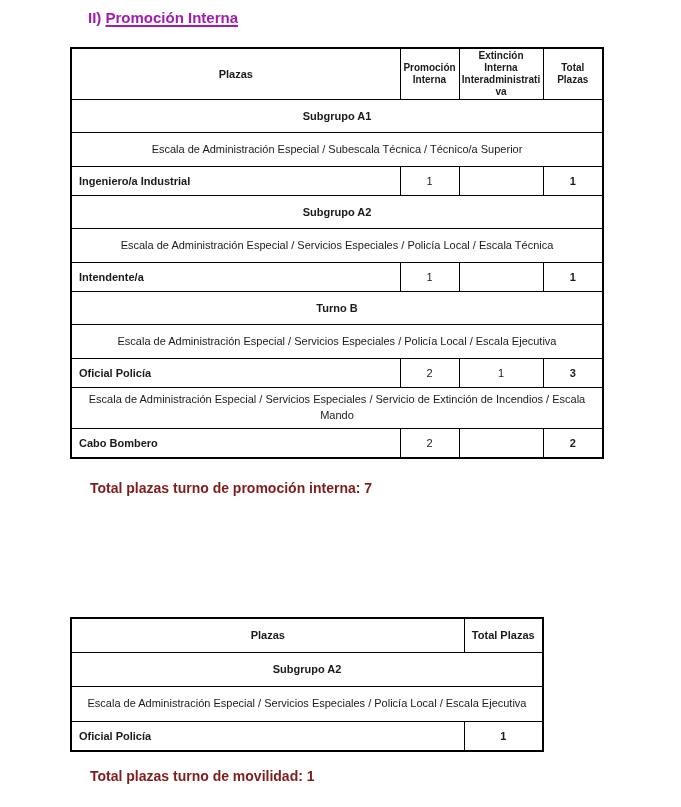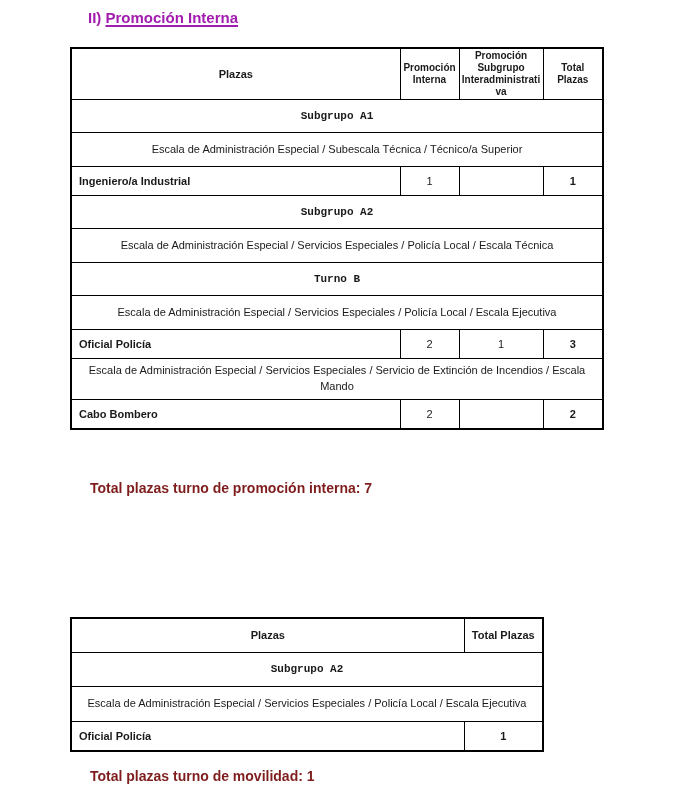--- a/index.html
+++ b/index.html
@@ -55,21 +55,21 @@
   tr.r-head    { height: 48px; }
   tr.r-head2   { height: 34px; }
   tr.r-std     { height: 21px; }
   tr.r-group   { height: 33px; }
   tr.r-scale   { height: 34px; }
   tr.r-scale2  { height: 41px; }
 
   th.h-plazas { font-weight: bold; font-size: 11px; }
   th.h-small  { font-weight: bold; font-size: 10px; line-height: 1.2; padding: 1px 2px; }
   th.h-wrap   { overflow-wrap: anywhere; word-break: break-word; }
-  td.c-group  { font-weight: bold; font-size: 11px; font-family: Liberation Mono, monospace; }
+  td.c-group  { font-weight: bold; font-size: 11px; }
   td.c-scale  { font-weight: normal; font-size: 11px; line-height: 1.45; padding: 2px 6px; }
   td.c-label  { font-weight: bold; text-align: left; padding-left: 7px; }
   td.c-num    { font-weight: normal; }
   td.c-total  { font-weight: bold; }
 
   .total-line {
     position: absolute;
     left: 90px;
     font-size: 14px;
     font-weight: bold;
@@ -90,40 +90,46 @@
     <colgroup>
       <col style="width:329px">
         <col style="width:59px">
         <col style="width:84px">
         <col style="width:60px">
     </colgroup>
     <tbody>
         <tr class="r-head">
       <th class="h-plazas">Plazas</th>
       <th class="h-small">Promoción Interna</th>
-      <th class="h-small h-wrap">Promoción Subgrupo Interadministrativa</th>
+      <th class="h-small h-wrap">Extinción Interna Interadministrativa</th>
       <th class="h-small">Total Plazas</th>
     </tr>
     <tr class="r-group">
       <td class="c-group" colspan="4">Subgrupo A1</td>
     </tr>
     <tr class="r-scale">
       <td class="c-scale" colspan="4">Escala de Administración Especial / Subescala Técnica / Técnico/a Superior</td>
     </tr>
     <tr class="r-std">
       <td class="c-label">Ingeniero/a Industrial</td>
       <td class="c-num">1</td>
       <td class="c-num"></td>
       <td class="c-total">1</td>
     </tr>
     <tr class="r-group">
       <td class="c-group" colspan="4">Subgrupo A2</td>
     </tr>
     <tr class="r-scale">
       <td class="c-scale" colspan="4">Escala de Administración Especial / Servicios Especiales /  Policía Local / Escala Técnica</td>
+    </tr>
+    <tr class="r-std">
+      <td class="c-label">Intendente/a</td>
+      <td class="c-num">1</td>
+      <td class="c-num"></td>
+      <td class="c-total">1</td>
     </tr>
     <tr class="r-group">
       <td class="c-group" colspan="4">Turno B</td>
     </tr>
     <tr class="r-scale">
       <td class="c-scale" colspan="4">Escala de Administración Especial / Servicios Especiales /  Policía Local / Escala Ejecutiva</td>
     </tr>
     <tr class="r-std">
       <td class="c-label">Oficial Policía</td>
       <td class="c-num">2</td>

